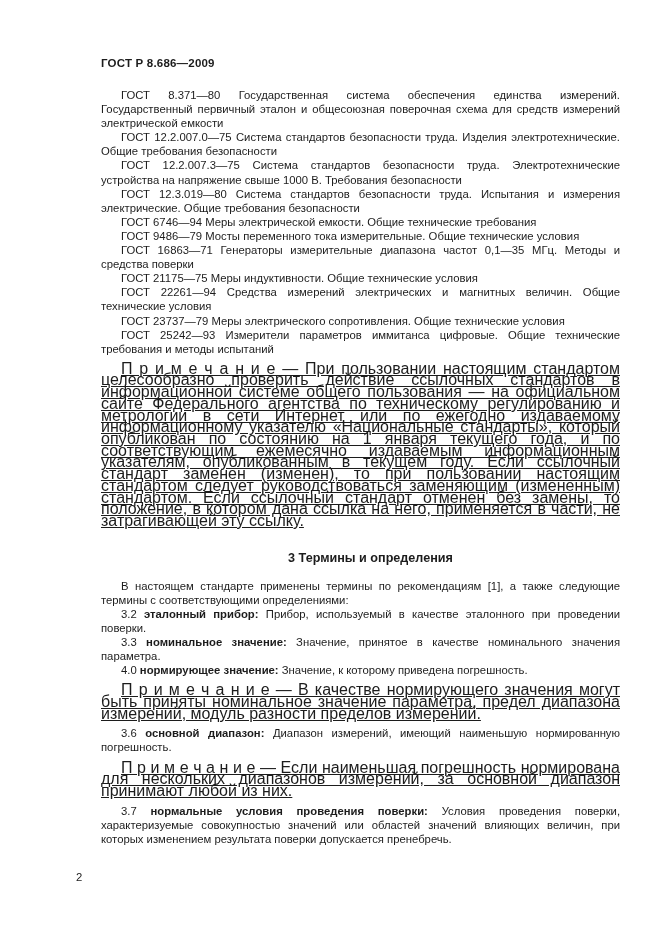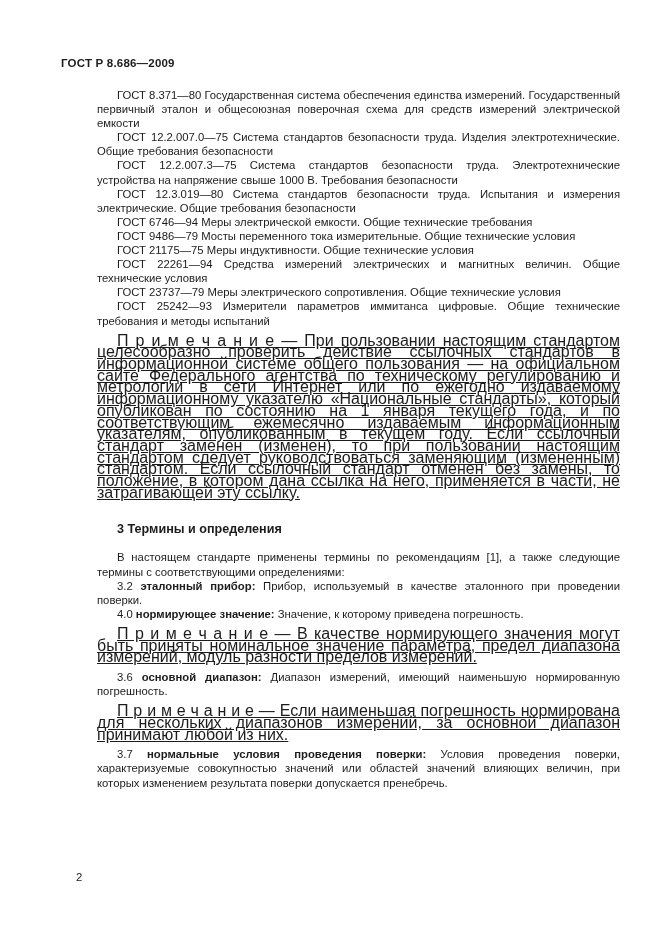--- a/index.html
+++ b/index.html
@@ -1,48 +1,50 @@
 <!DOCTYPE html>
 <html><head>
 <meta charset="utf-8">
 <style>
   * { margin: 0; padding: 0; box-sizing: border-box; }
   html, body { width: 661px; height: 936px; background: #ffffff; }
   body { font-family: "Liberation Sans", sans-serif; color: #1c1c1c; }
-  .page { position: relative; width: 661px; height: 936px; padding: 57px 41px 0 61px; overflow: hidden; }
+  .page { position: relative; width: 661px; height: 936px; padding: 57px 41px 0 101px; overflow: hidden; }
   .doc-header { font-weight: bold; font-size: 11.5px; letter-spacing: 0.2px; }
-  .doc-body { margin-top: 19px; margin-left: 36px; }
-  .doc-body p { margin: 0; }
+  .doc-body { margin-top: 19px; }
+  .doc-body p { margin: 0; text-align: center; }
   p.para { font-size: 11.3px; line-height: 14.1px; text-align: justify; text-indent: 20px; }
   p.note { font-size: 16px; line-height: 11.7px; text-align: justify; text-indent: 20px; margin: 7px 0; text-decoration: underline; }
   p.heading { font-size: 12.6px; font-weight: bold; margin: 24px 0 14px 0; text-indent: 20px; }
   .b { font-weight: bold; }
   .page-number { position: absolute; left: 76px; top: 871px; font-size: 11.3px; }
 </style>
 </head>
 <body>
 
 <div class="page">
   <div class="doc-header">ГОСТ Р 8.686—2009</div>
 
   <div class="doc-body">
       <p class="para"><span>ГОСТ 8.371—80  Государственная система обеспечения единства измерений. Государственный первичный эталон и общесоюзная поверочная схема для средств измерений электрической емкости</span></p>
       <p class="para"><span>ГОСТ 12.2.007.0—75  Система стандартов безопасности труда. Изделия электротехнические. Общие требования безопасности</span></p>
       <p class="para"><span>ГОСТ 12.2.007.3—75  Система стандартов безопасности труда. Электротехнические устройства на напряжение свыше 1000 В. Требования безопасности</span></p>
       <p class="para"><span>ГОСТ 12.3.019—80  Система стандартов безопасности труда. Испытания и измерения электрические. Общие требования безопасности</span></p>
       <p class="para"><span>ГОСТ 6746—94  Меры электрической емкости. Общие технические требования</span></p>
       <p class="para"><span>ГОСТ 9486—79  Мосты переменного тока измерительные. Общие технические условия</span></p>
+      <p class="para"><span>ГОСТ 16863—71  Генераторы измерительные диапазона частот 0,1—35 МГц. Методы и средства поверки</span></p>
       <p class="para"><span>ГОСТ 21175—75  Меры индуктивности. Общие технические условия</span></p>
       <p class="para"><span>ГОСТ 22261—94  Средства измерений электрических и магнитных величин. Общие технические условия</span></p>
       <p class="para"><span>ГОСТ 23737—79  Меры электрического сопротивления. Общие технические условия</span></p>
       <p class="para"><span>ГОСТ 25242—93  Измерители параметров иммитанса цифровые. Общие технические требования и методы испытаний</span></p>
       <p class="note"><span>П р и м е ч а н и е — При пользовании настоящим стандартом целесообразно проверить действие ссылочных стандартов в информационной системе общего пользования — на официальном сайте Федерального агентства по техническому регулированию и метрологии в сети Интернет или по ежегодно издаваемому информационному указателю «Национальные стандарты», который опубликован по состоянию на 1 января текущего года, и по соответствующим ежемесячно издаваемым информационным указателям, опубликованным в текущем году. Если ссылочный стандарт заменен (изменен), то при пользовании настоящим стандартом следует руководствоваться заменяющим (измененным) стандартом. Если ссылочный стандарт отменен без замены, то положение, в котором дана ссылка на него, применяется в части, не затрагивающей эту ссылку.</span></p>
       <p class="heading"><span>3 Термины и определения</span></p>
       <p class="para"><span>В настоящем стандарте применены термины по рекомендациям [1], а также следующие термины с соответствующими определениями:</span></p>
       <p class="para"><span>3.2 </span><span class="b">эталонный прибор:</span><span> Прибор, используемый в качестве эталонного при проведении поверки.</span></p>
+      <p class="para"><span>3.3 </span><span class="b">номинальное значение:</span><span> Значение, принятое в качестве номинального значения параметра.</span></p>
       <p class="para"><span>4.0 </span><span class="b">нормирующее значение:</span><span> Значение, к которому приведена погрешность.</span></p>
       <p class="note"><span>П р и м е ч а н и е — В качестве нормирующего значения могут быть приняты номинальное значение параметра, предел диапазона измерений, модуль разности пределов измерений.</span></p>
       <p class="para"><span>3.6 </span><span class="b">основной диапазон:</span><span> Диапазон измерений, имеющий наименьшую нормированную погрешность.</span></p>
       <p class="note"><span>П р и м е ч а н и е — Если наименьшая погрешность нормирована для нескольких диапазонов измерений, за основной диапазон принимают любой из них.</span></p>
       <p class="para"><span>3.7 </span><span class="b">нормальные условия проведения поверки:</span><span> Условия проведения поверки, характеризуемые совокупностью значений или областей значений влияющих величин, при которых изменением результата поверки допускается пренебречь.</span></p>
     </div>
 
   <div class="page-number">2</div>
 </div>
 

